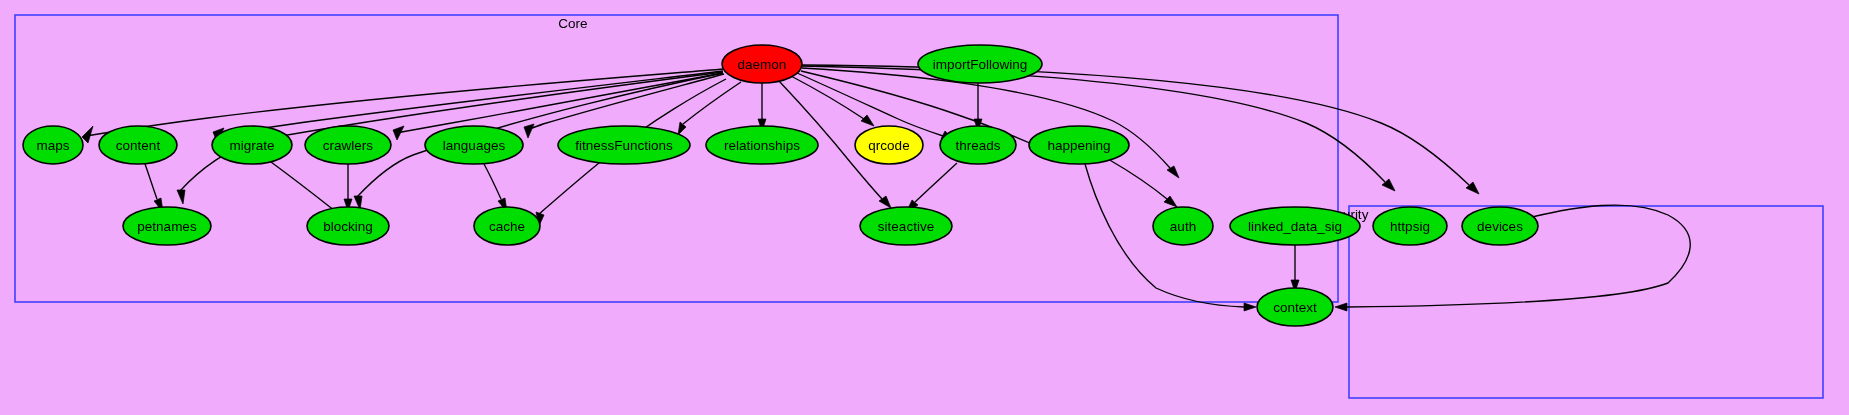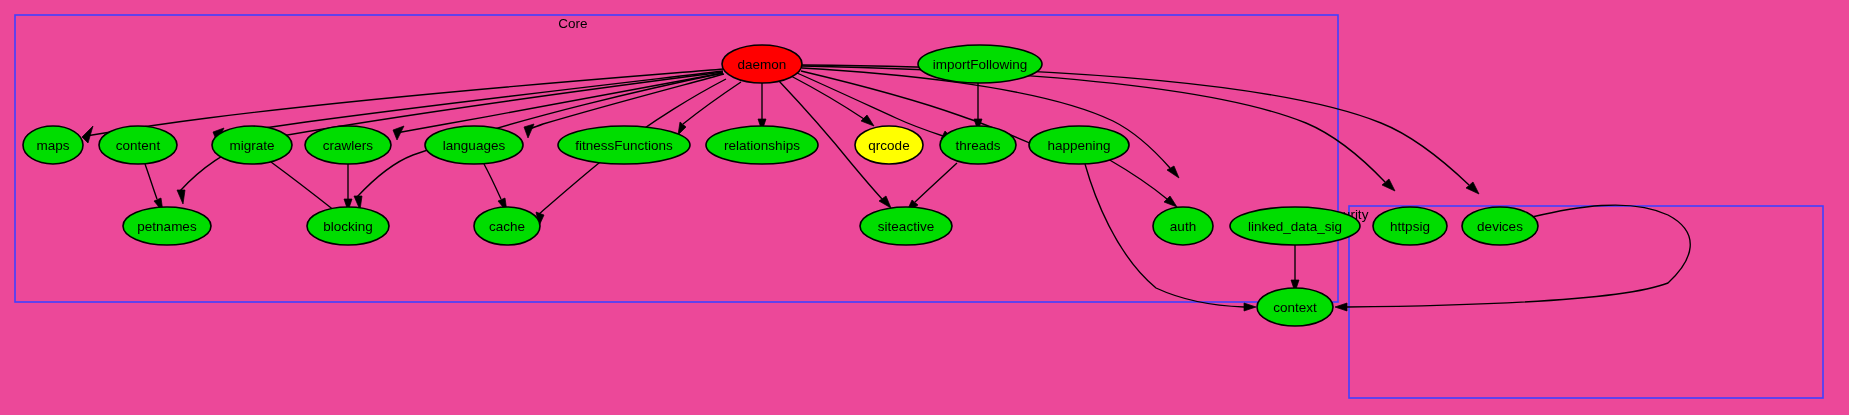--- a/index.html
+++ b/index.html
@@ -11,21 +11,21 @@
   body {
     width: 1849px;
     height: 415px;
     overflow: hidden;
     font-family: "Liberation Sans", "DejaVu Sans", sans-serif;
   }
   #graph-root {
     position: relative;
     width: 1849px;
     height: 415px;
-    background: #ec4899;
+    background: #f0abfc;
   }
   svg#graph-canvas {
     display: block;
     width: 1849px;
     height: 415px;
   }
   .cluster-rect {
     fill: none;
     stroke-width: 1.6px;
   }

